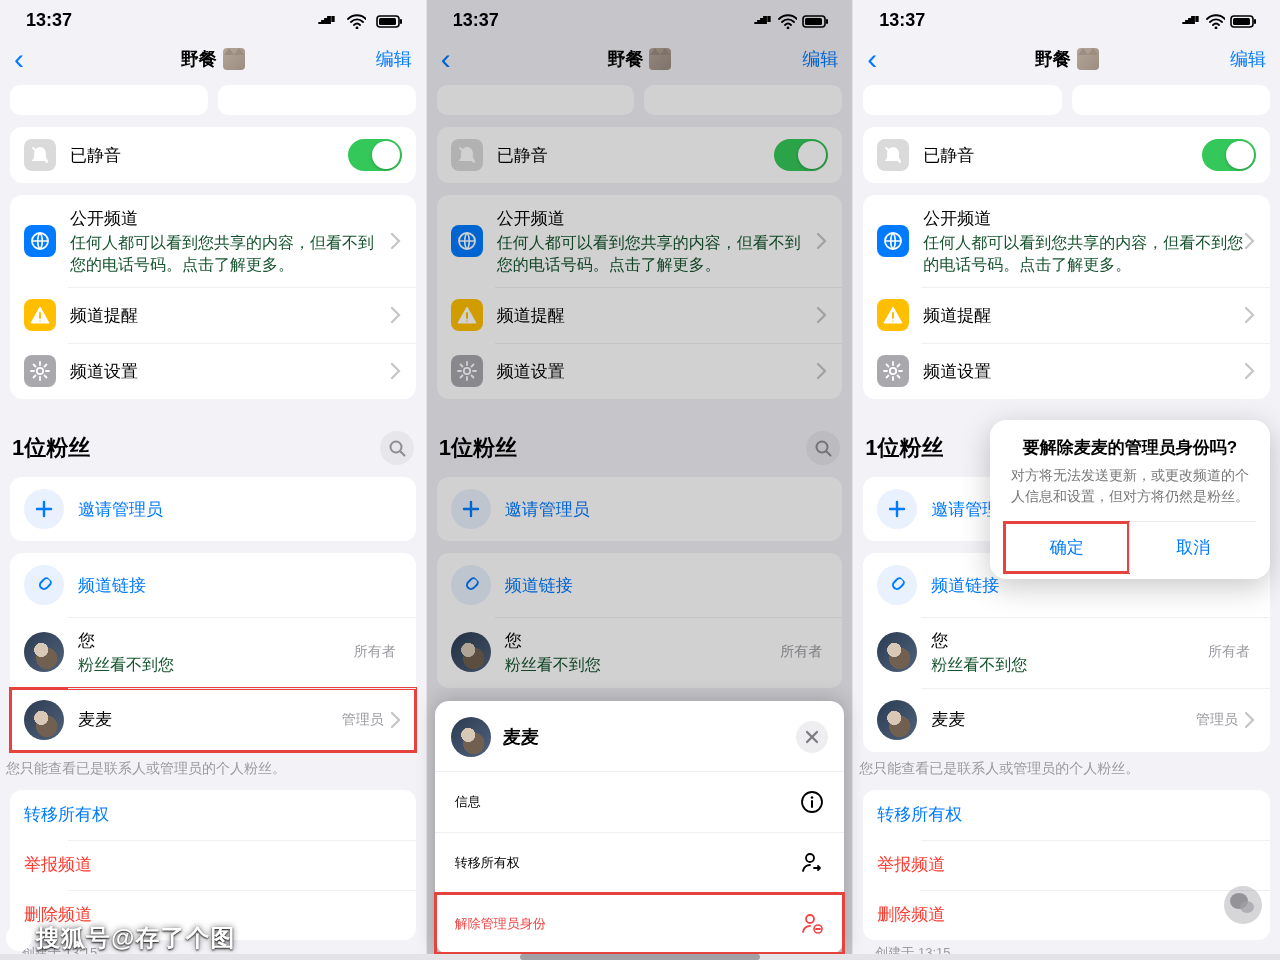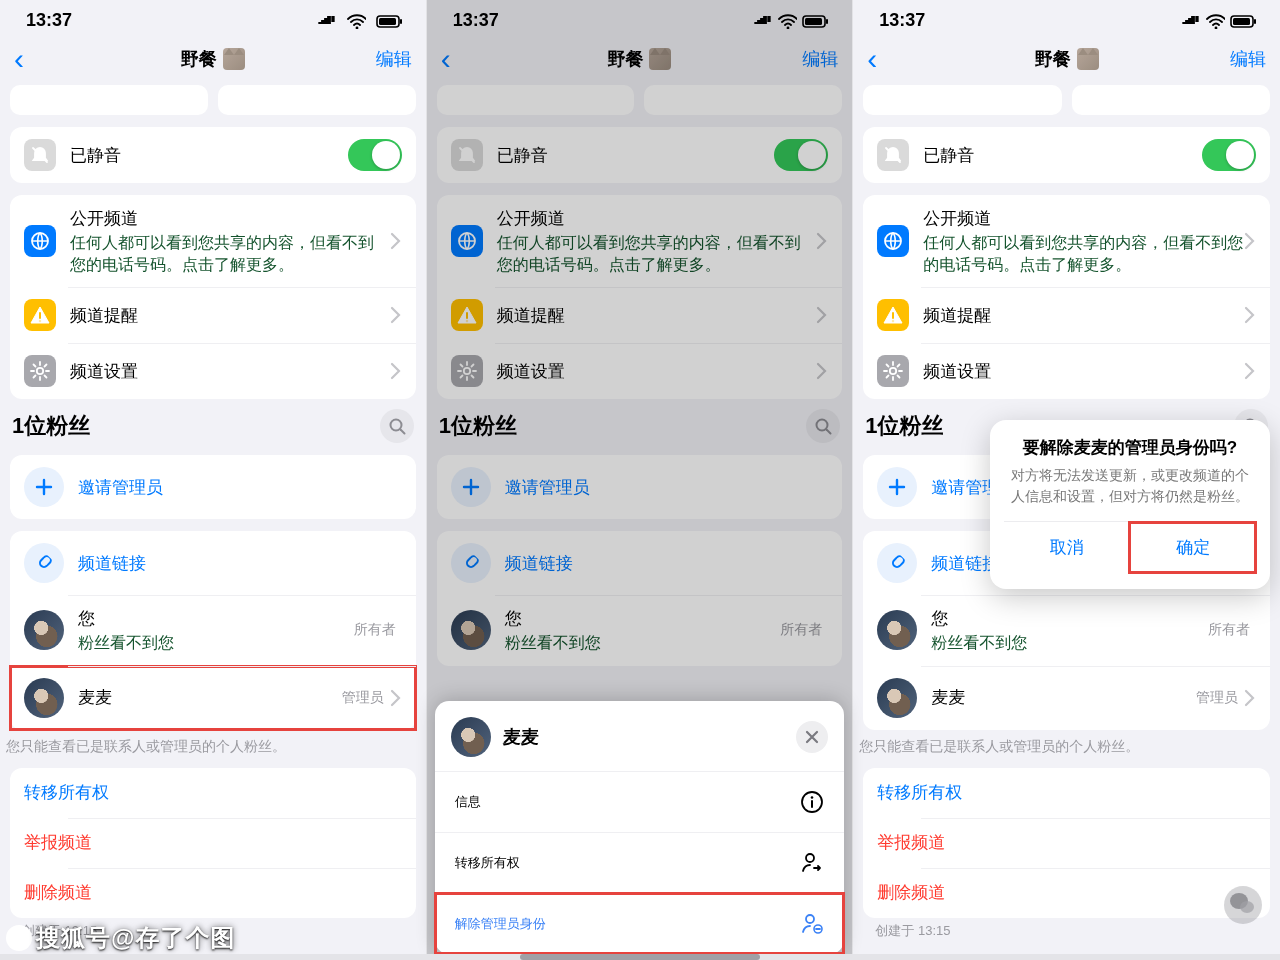--- a/index.html
+++ b/index.html
@@ -24,43 +24,43 @@
   .row + .row::before{content:"";position:absolute;left:58px;right:0;top:0;height:1px;background:#efeff2}
   .icon-box{width:32px;height:32px;border-radius:8px;display:flex;align-items:center;justify-content:center;flex:none;margin-right:14px}
   .ic-blue{background:#007aff}.ic-yellow{background:#ffbf00}.ic-gray{background:#a8a8ad}.ic-lgray{background:#dadada}
   .icon-box svg{stroke:#fff;fill:none}
   .row-main{flex:1;min-width:0}
   .row-title{font-size:17px;color:#000}
   .row-sub{font-size:16px;color:#14532d;line-height:1.35;margin-top:2px}
   .chev{color:#c5c5c9}
   .switch{width:54px;height:32px;background:#34c759;border-radius:16px;position:relative;flex:none}
   .switch::after{content:"";position:absolute;right:2px;top:2px;width:28px;height:28px;border-radius:50%;background:#fff;box-shadow:0 1px 3px rgba(0,0,0,0.25)}
-  .section-header{display:flex;align-items:center;justify-content:space-between;padding:0 12px;margin-top:10px}
+  .section-header{display:flex;align-items:center;justify-content:space-between;padding:0 12px;margin-top:32px}
   .section-title{font-size:22px;font-weight:700}
   .search-btn{width:34px;height:34px;border-radius:50%;background:#e6e6eb;color:#8c8c92;display:flex;align-items:center;justify-content:center}
   .circle-btn{width:40px;height:40px;border-radius:50%;background:#e8f1fd;color:#007aff;display:flex;align-items:center;justify-content:center;flex:none;margin-right:14px}
   .circle-btn.link{transform:rotate(-45deg)}
   .invite-label{color:#007aff;font-size:17px}
   .avatar{width:40px;height:40px;border-radius:50%;background:linear-gradient(135deg,#2a3b52,#51637b);flex:none;margin-right:14px;position:relative;overflow:hidden}
   .avatar::after{content:"";position:absolute;inset:6px 6px 0 6px;background:radial-gradient(circle at 40% 35%,#d9c8b6 25%,transparent 26%),radial-gradient(circle at 60% 60%,#715f50 40%,transparent 41%);border-radius:50%}
   .role{color:#9a9aa0;font-size:14px;margin-right:6px}
   .note{font-size:14px;color:#9a9aa0;padding:8px 6px 0}
   .created{font-size:13px;color:#9a9aa0;padding:4px 22px 12px}
   .action-card .row-title.blue{color:#007aff}.action-card .row-title.red{color:#ff3b30}
   .redbox{outline:3px solid #e6433e;outline-offset:-2px}
   
   .sheet{position:absolute;left:8px;right:8px;bottom:6px;background:#fff;border-radius:14px;z-index:5;box-shadow:0 -2px 20px rgba(0,0,0,0.2)}
   .sheet-head{display:flex;align-items:center;padding:16px 16px 14px}
   .sheet-head .avatar{margin-right:12px}
   .sheet-head-title{font-size:18px;font-weight:600;flex:1}
   .sheet-close{width:32px;height:32px;border-radius:50%;background:#eeeef0;color:#7a7a80;display:flex;align-items:center;justify-content:center}
   .sheet-row{display:flex;align-items:center;justify-content:space-between;padding:18px 20px;border-top:1px solid #efeff2;font-size:13px}
-  .sheet-row.red{color:#3b82f6}
+  .sheet-row.red{color:#ef4444}
   
-  .popover{position:absolute;top:420px;right:10px;width:280px;background:#fff;border-radius:16px;z-index:6;box-shadow:0 8px 30px rgba(0,0,0,0.22);padding:16px 14px 16px}
+  .popover{position:absolute;top:420px;right:10px;width:280px;background:#fff;border-radius:16px;z-index:6;box-shadow:0 8px 30px rgba(0,0,0,0.22);padding:16px 14px 6px}
   .popover::before{content:"";position:absolute;top:-9px;right:42px;width:0;height:0;border:10px solid transparent;border-bottom:10px solid #fff}
   .pop-title{font-weight:700;font-size:17px;text-align:center;margin-bottom:6px}
   .pop-body{font-size:14px;color:#777;text-align:center;line-height:1.5;padding:0 4px 14px}
   .pop-btns{display:flex;border-top:1px solid #ececef}
   .pop-btn{flex:1;text-align:center;padding:14px 0;color:#007aff;font-size:17px}
   .pop-btn + .pop-btn{border-left:1px solid #ececef}
   
   .wm-left{position:absolute;left:6px;bottom:6px;z-index:20;color:#fff;font-size:24px;font-weight:600;letter-spacing:1px;text-shadow:0 0 6px rgba(0,0,0,0.6),0 1px 2px rgba(0,0,0,0.9);display:flex;align-items:center;gap:4px}
   .wm-left .sohu{width:26px;height:26px;border-radius:50%;background:#fff}
   .wm-right{position:absolute;right:18px;bottom:36px;z-index:20;color:rgba(120,120,125,0.85);font-size:28px;display:flex;align-items:center;gap:10px}
@@ -571,22 +571,22 @@
     <div class="row">
           <div class="row-title red">删除频道</div>
         </div>
   </div>
   <div class="created">创建于 13:15</div>
 
   <div class="popover">
     <div class="pop-title">要解除麦麦的管理员身份吗?</div>
     <div class="pop-body">对方将无法发送更新，或更改频道的个人信息和设置，但对方将仍然是粉丝。</div>
     <div class="pop-btns">
+      <div class="pop-btn redbox">确定</div>
       <div class="pop-btn">取消</div>
-      <div class="pop-btn redbox">确定</div>
     </div>
   </div>
 </div>
 
 </div>
 
 <div class="wm-left">
     <span class="sohu"></span>
     <span>搜狐号@存了个图</span>
   </div>

